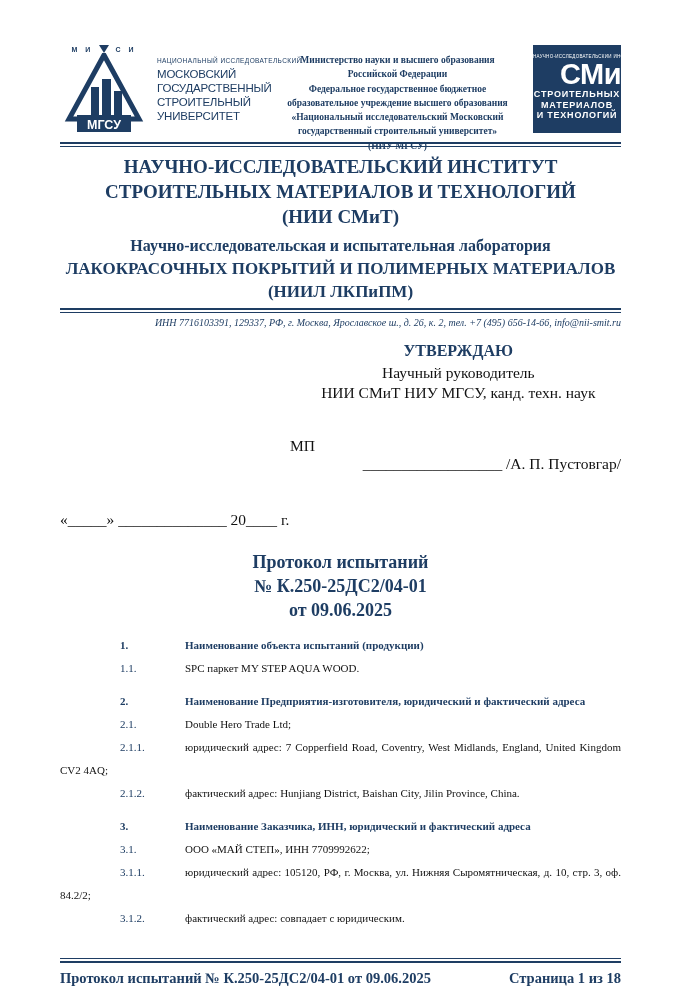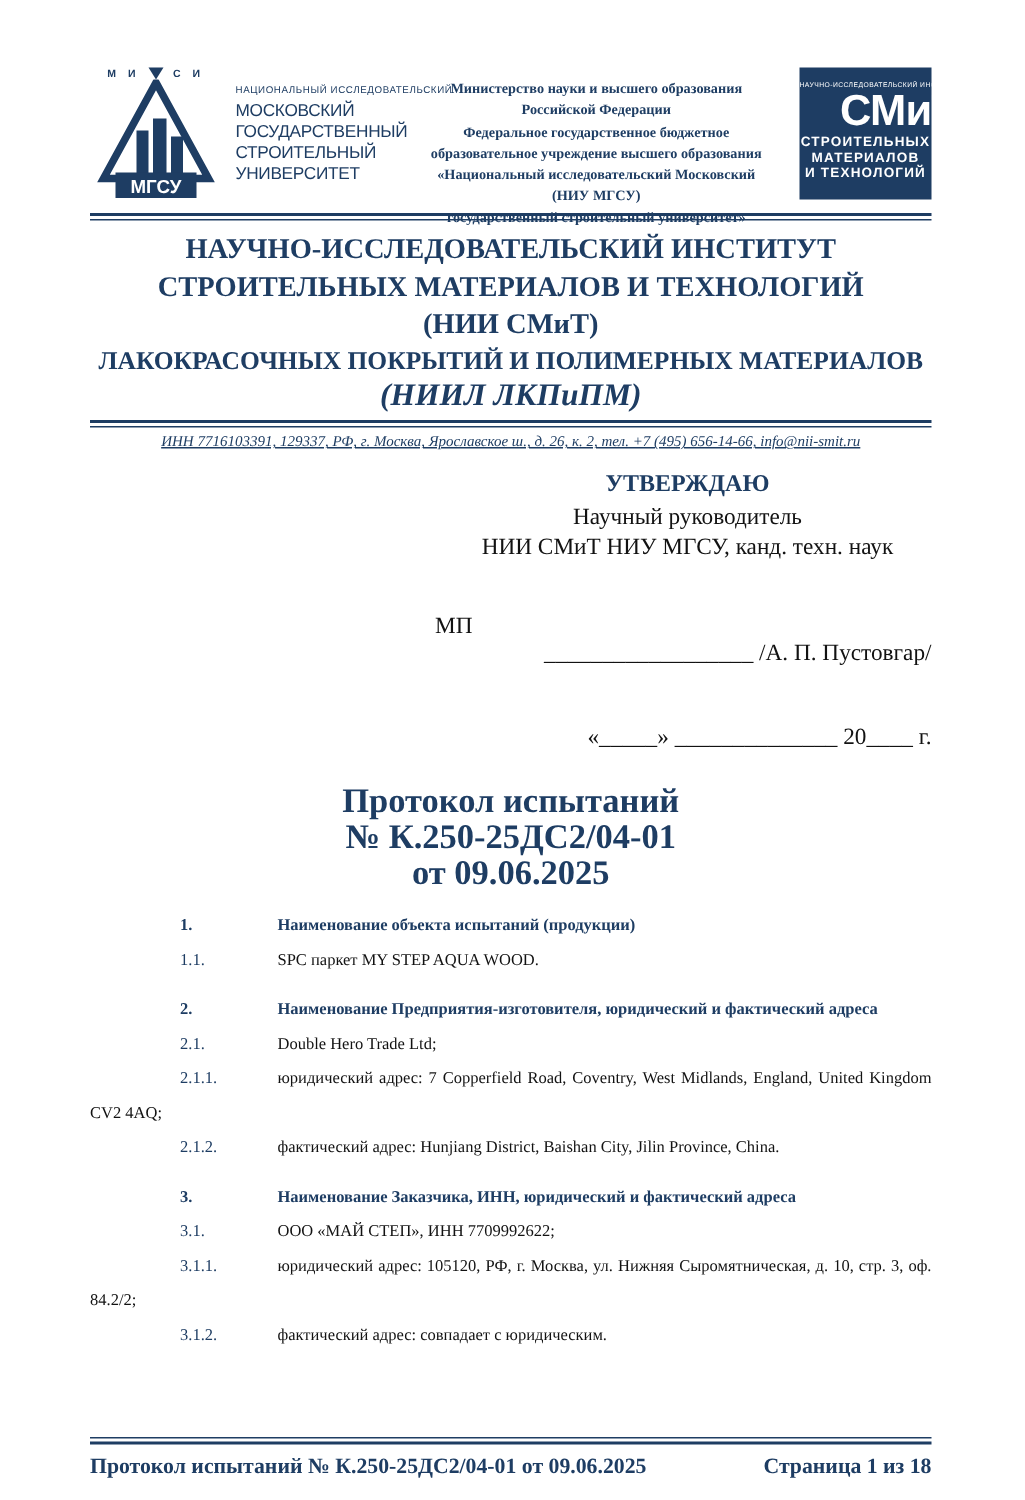--- a/index.html
+++ b/index.html
@@ -32,34 +32,34 @@
 
   
   .dline { border-top:2.5px solid var(--navy); border-bottom:1px solid var(--navy); height:5px; }
   .dline-footer { border-top:1px solid var(--navy); border-bottom:2.5px solid var(--navy); height:5px; }
 
   
   .inst-title { text-align:center; color:var(--navy); font-weight:bold; margin-top:7px; }
   .inst-title .big { font-size:19px; line-height:25px; }
   .inst-title .lab1 { font-size:16px; margin-top:6px; line-height:22px; }
   .inst-title .lab2 { font-size:17px; line-height:23px; }
-  .inst-title .lab3 { font-size:21px; line-height:23px;font-style:italic; }
+  .inst-title .lab3 { font-size:17px; line-height:23px; }
   .sep2 { margin-top:5px; }
 
-  .contact { text-align:center; font-style:italic; color:var(--navy); font-size:10px; margin-top:4px;text-decoration:underline; }
+  .contact { text-align:right; font-style:italic; color:var(--navy); font-size:10px; margin-top:4px; }
 
   
   .approve { margin-top:13px; margin-left:42%; text-align:center; font-size:15.5px; line-height:20px; }
   .approve-title { color:var(--navy); font-weight:bold; font-size:16px; margin-bottom:2px; }
   .mp { margin:34px 0 0 230px; font-size:15.5px; }
   .sig { text-align:right; font-size:15.5px; margin-top:0; }
-  .date-line { text-align:right; font-size:15.5px; margin-top:38px; }
+  .date-line { font-size:15.5px; margin-top:38px; }
 
   
-  .protocol-title { text-align:center; color:var(--navy); font-weight:bold; font-size:23px; line-height:24px; margin-top:21px; }
+  .protocol-title { text-align:center; color:var(--navy); font-weight:bold; font-size:18px; line-height:24px; margin-top:21px; }
 
   
   .sections { margin-top:12px; font-size:11px; }
   .sec { text-indent:60px; text-align:justify; line-height:23px; margin:0; }
   .sec .num { display:inline-block; width:65px; text-indent:0; }
   .sec-heading { color:var(--navy); font-weight:bold; margin-top:10px; }
   .sec-item .num { color:var(--navy); }
   .sec-item .txt { color:var(--ink); }
 
   
@@ -96,39 +96,40 @@
         <div class="lg">СТРОИТЕЛЬНЫЙ</div>
         <div class="lg">УНИВЕРСИТЕТ</div>
       </div>
 
       <div class="ministry">
         <span>Министерство науки и высшего образования</span>
         <span>Российской Федерации</span>
         <span>Федеральное государственное бюджетное</span>
         <span>образовательное учреждение высшего образования</span>
         <span>«Национальный исследовательский Московский</span>
+        <span>государственный строительный университет»</span>
         <span>(НИУ МГСУ)</span>
-        <span>государственный строительный университет»</span>
       </div>
 
       <div class="smit-logo">
         <div class="smit-top">НАУЧНО-ИССЛЕДОВАТЕЛЬСКИЙ ИНСТИТУТ</div>
         <div class="smit-acronym">СМиТ</div>
         <div class="smit-sub">СТРОИТЕЛЬНЫХ</div>
         <div class="smit-sub">МАТЕРИАЛОВ</div>
         <div class="smit-sub">И ТЕХНОЛОГИЙ</div>
       </div>
     </div>
 
     <div class="dline"></div>
 
     <div class="inst-title">
       <div class="big">НАУЧНО-ИССЛЕДОВАТЕЛЬСКИЙ ИНСТИТУТ</div>
       <div class="big">СТРОИТЕЛЬНЫХ МАТЕРИАЛОВ И ТЕХНОЛОГИЙ</div>
       <div class="big">(НИИ СМиТ)</div>
+      <div class="lab1">Научно-исследовательская и испытательная лаборатория</div>
       <div class="lab2">ЛАКОКРАСОЧНЫХ ПОКРЫТИЙ И ПОЛИМЕРНЫХ МАТЕРИАЛОВ</div>
       <div class="lab3">(НИИЛ ЛКПиПМ)</div>
     </div>
 
     <div class="dline sep2"></div>
 
     <div class="contact">ИНН 7716103391, 129337, РФ, г. Москва, Ярославское ш., д. 26, к. 2, тел. +7 (495) 656-14-66, info@nii-smit.ru</div>
 
     <div class="approve">
       <div class="approve-title">УТВЕРЖДАЮ</div>

